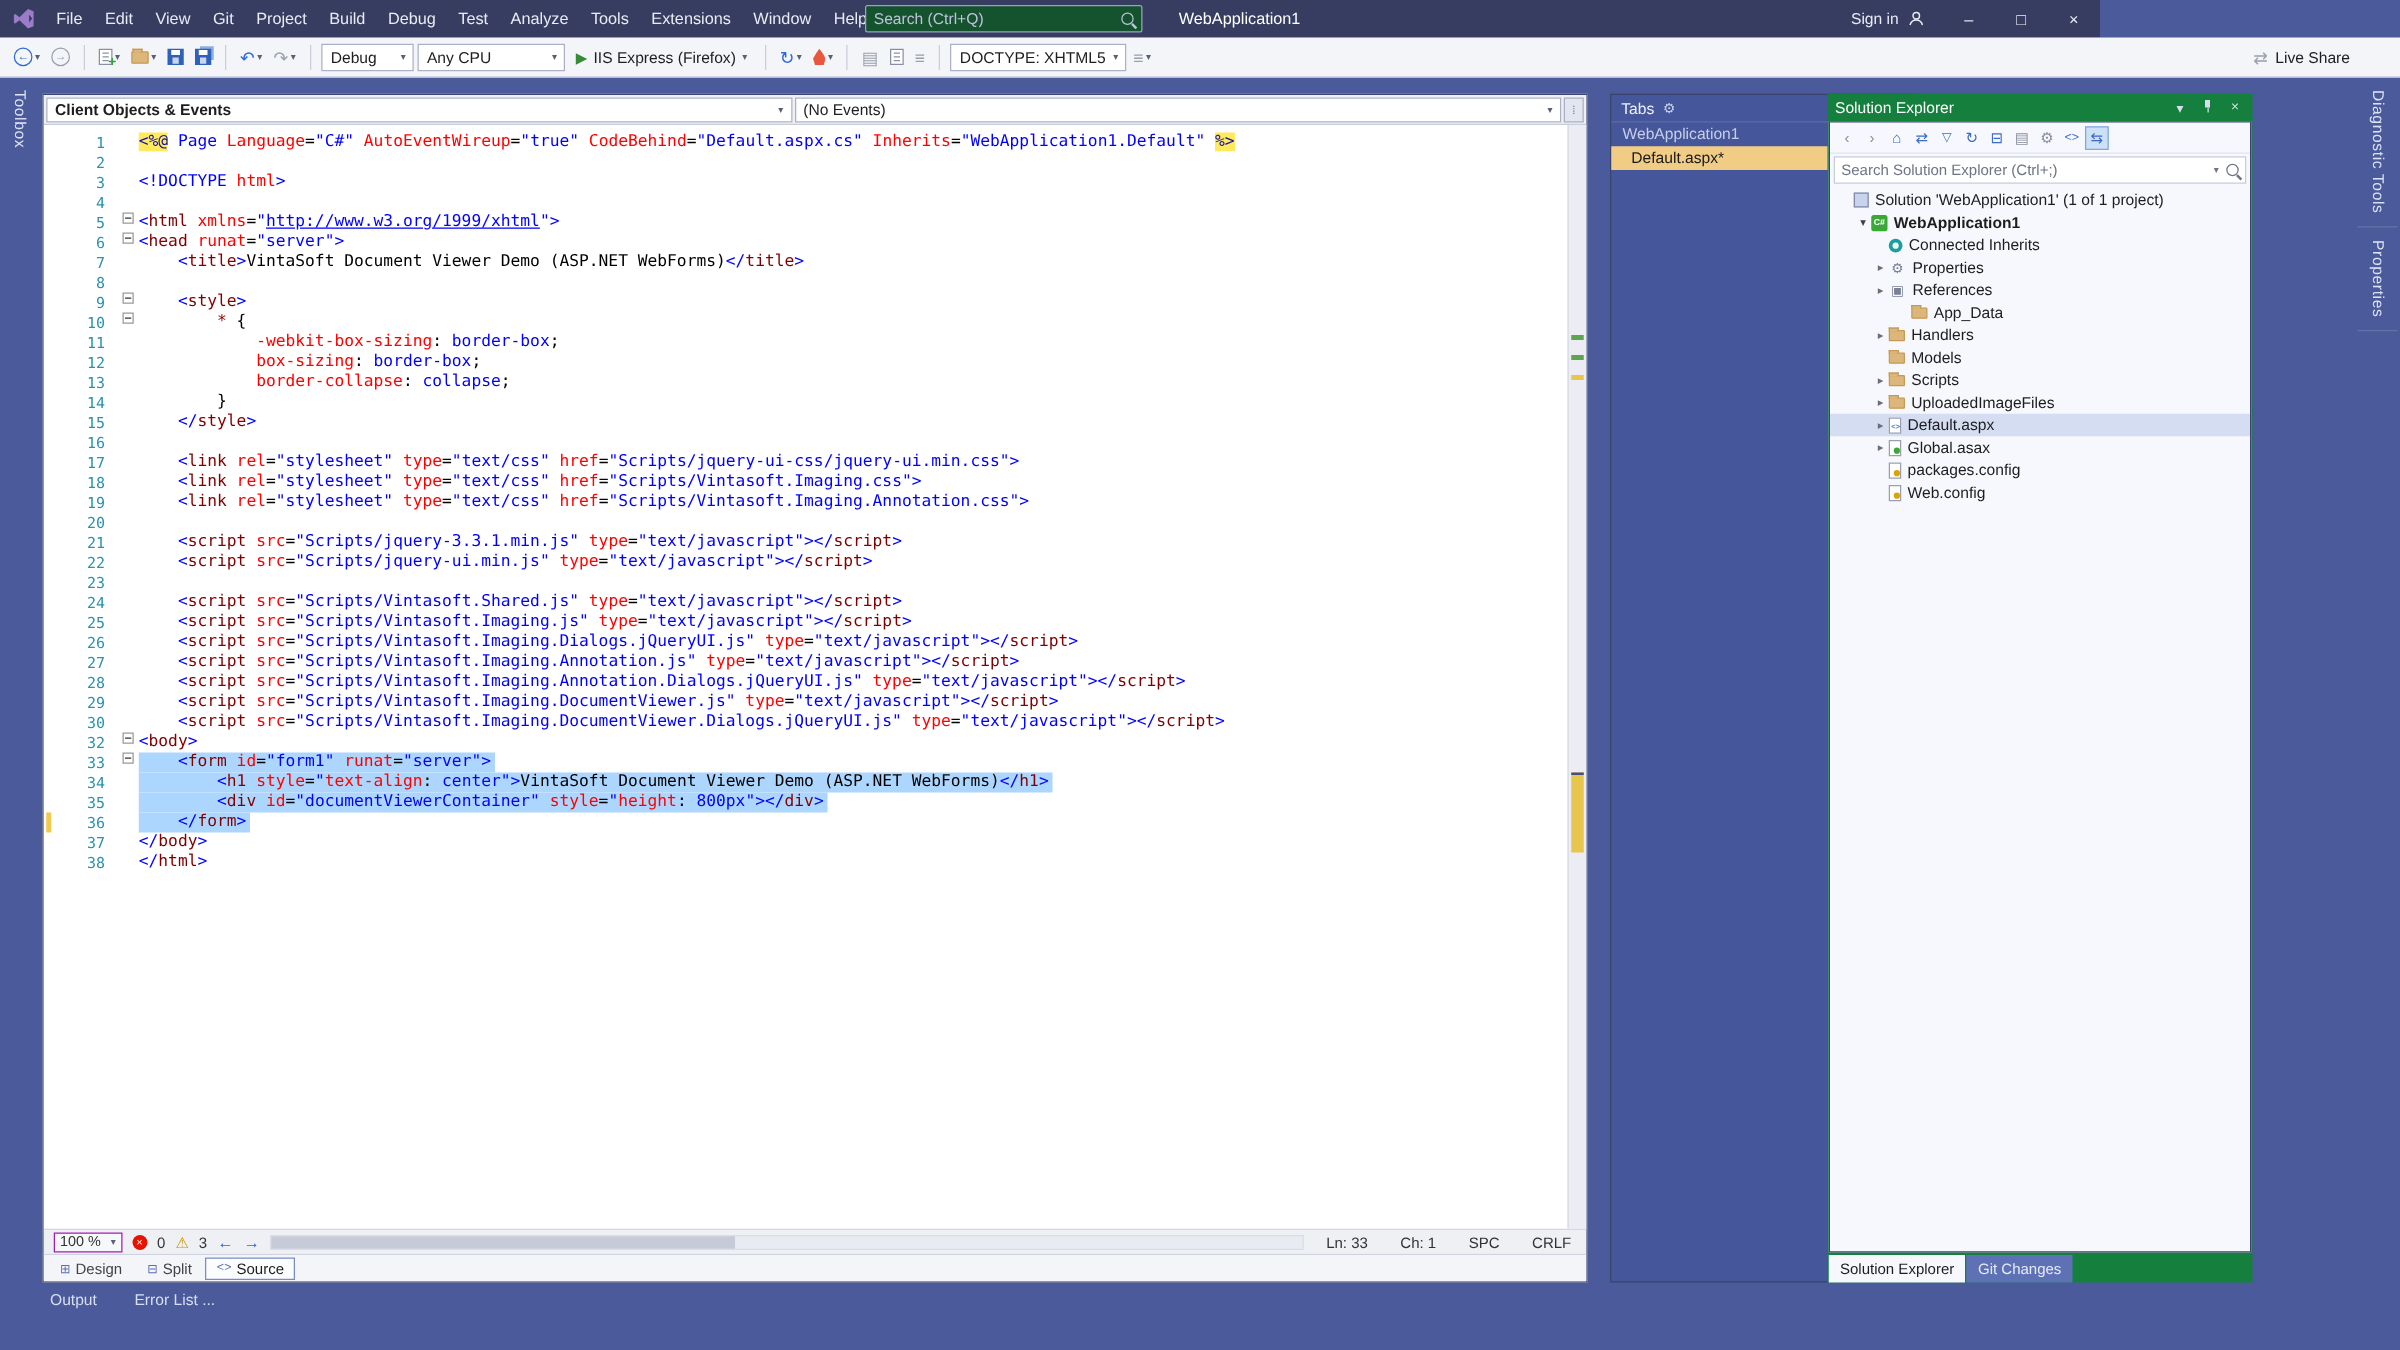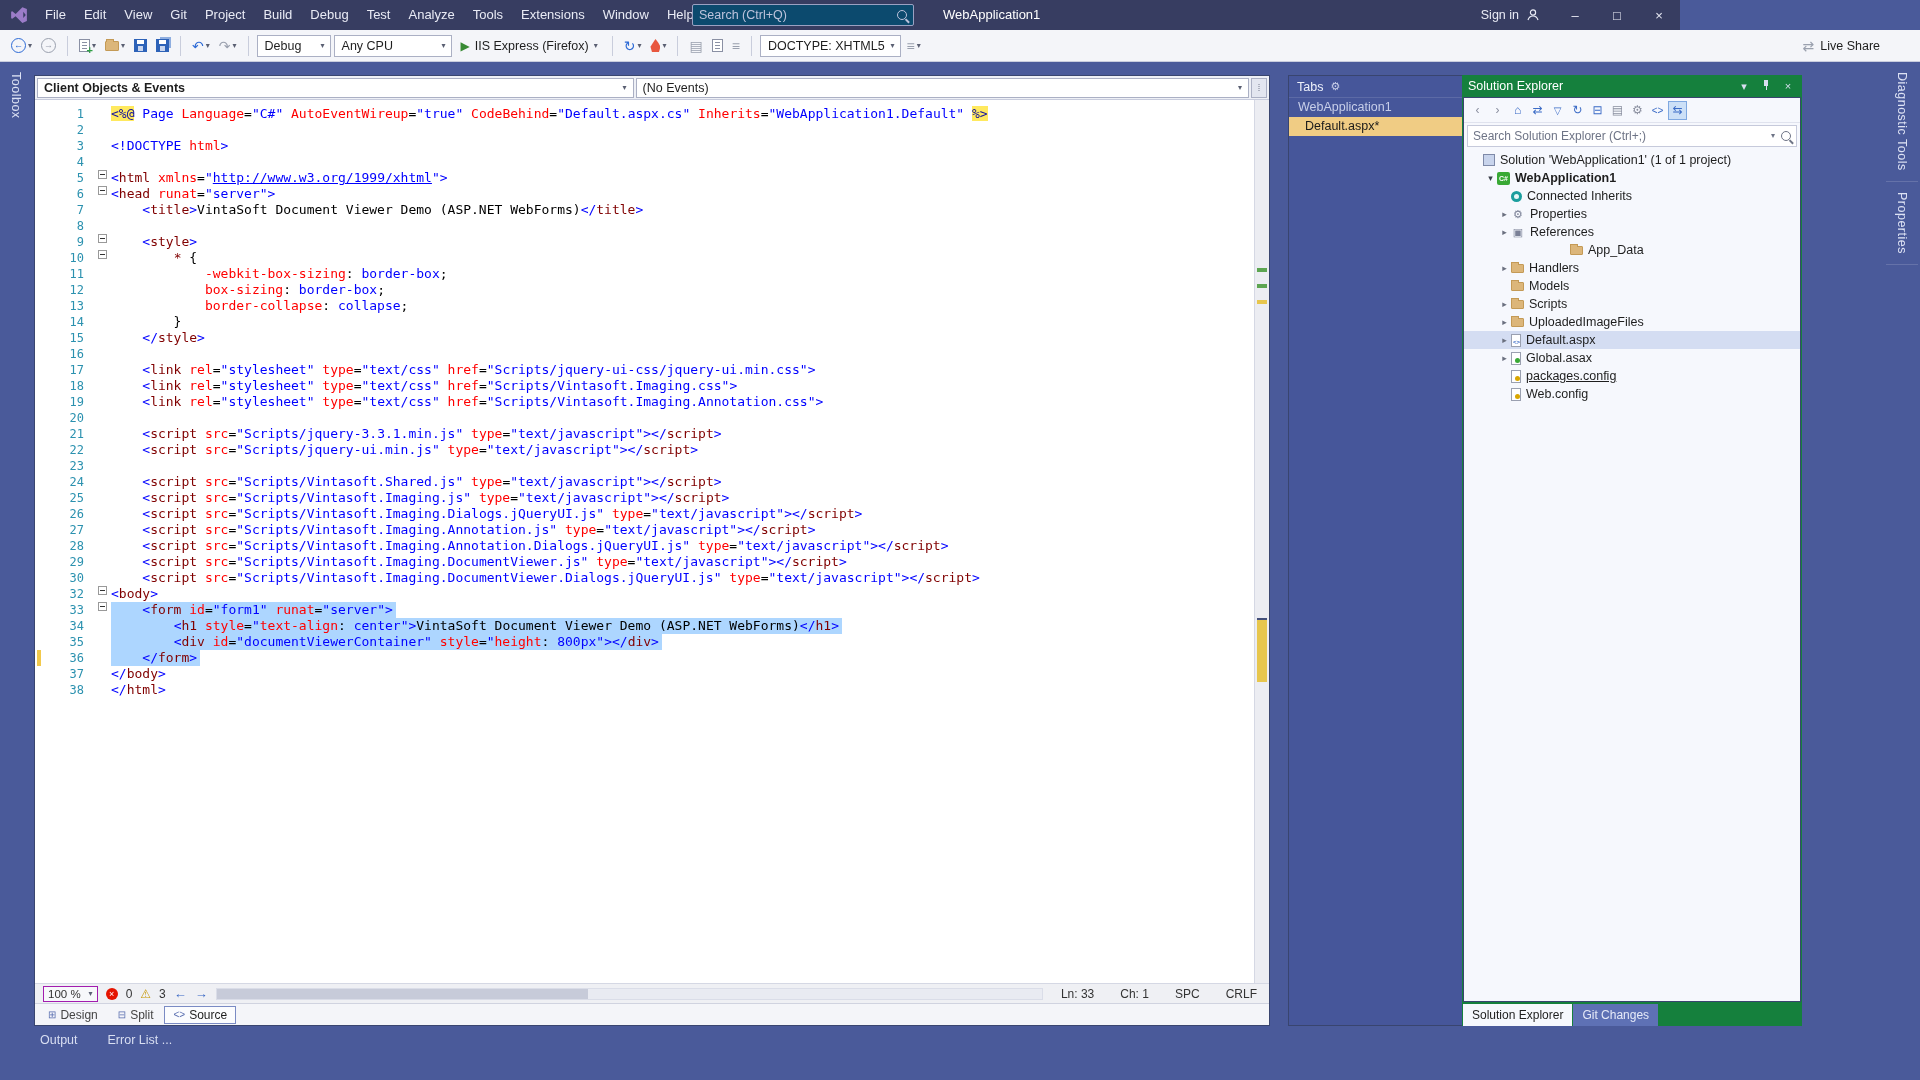--- a/index.html
+++ b/index.html
@@ -5,21 +5,21 @@
   *{margin:0;padding:0;box-sizing:border-box}
   html,body{width:1920px;height:1080px;overflow:hidden;background:#4A5A9A;
     font-family:"Liberation Sans",sans-serif;font-size:13px;-webkit-font-smoothing:antialiased}
   .app{position:absolute;inset:0;width:1920px;height:1080px;background:#4A5A9A;overflow:hidden}
 
   
   .titlebar{position:absolute;left:0;top:0;width:1680px;height:30px;background:#373D61;color:#E9EBF5;display:flex;align-items:center}
   .vslogo{width:18px;height:18px;margin:0 8px 0 10px;flex:none}
   .menubar{display:flex;height:30px;align-items:stretch}
   .menu-item{padding:0 9px;line-height:30px;font-size:13px;color:#E9EBF5;cursor:default;white-space:nowrap}
-  .qsearch{position:absolute;left:692px;top:4px;width:222px;height:22px;background:#0c4a6e;border:1px solid #9BA1C2;border-radius:2px;
+  .qsearch{position:absolute;left:692px;top:4px;width:222px;height:22px;background:#14532d;border:1px solid #9BA1C2;border-radius:2px;
     display:flex;align-items:center;padding:0 6px;color:#BDC3DC;font-size:12.5px}
   .qsearch .ph{flex:1;white-space:nowrap;overflow:hidden}
   .mag{width:10px;height:10px;border:1.5px solid #BDC3DC;border-radius:50%;position:relative;flex:none}
   .mag::after{content:"";position:absolute;width:5px;height:1.5px;background:#BDC3DC;transform:rotate(45deg);left:7px;top:9px}
   .wintitle{position:absolute;left:943px;top:0;line-height:30px;font-size:13px;color:#FFFFFF;white-space:nowrap}
   .tb-right{position:absolute;right:0;top:0;height:30px;display:flex;align-items:center}
   .signin{display:flex;align-items:center;gap:7px;padding:0 14px;height:30px;color:#E9EBF5;font-size:12.5px}
   .personsvg{width:14px;height:14px}
   .winbtn{width:42px;height:30px;display:flex;align-items:center;justify-content:center;color:#E9EBF5;font-size:13px}
 
@@ -479,21 +479,21 @@
           <div class="trow" style="padding-left: 34px;">
             <span class="exp">▸</span>
             <span class="ticon ti-properties"></span>
             <span class="tlabel">Properties</span>
           </div>
           <div class="trow" style="padding-left: 34px;">
             <span class="exp">▸</span>
             <span class="ticon ti-references"></span>
             <span class="tlabel">References</span>
           </div>
-          <div class="trow" style="padding-left: 52px; margin-left: 41px;">
+          <div class="trow" style="padding-left: 52px;">
             <span class="exp"></span>
             <span class="ticon ti-folder"></span>
             <span class="tlabel">App_Data</span>
           </div>
           <div class="trow" style="padding-left: 34px;">
             <span class="exp">▸</span>
             <span class="ticon ti-folder"></span>
             <span class="tlabel">Handlers</span>
           </div>
           <div class="trow" style="padding-left: 34px;">
@@ -514,21 +514,21 @@
           <div class="trow selrow" style="padding-left: 34px;">
             <span class="exp">▸</span>
             <span class="ticon ti-aspx"></span>
             <span class="tlabel">Default.aspx</span>
           </div>
           <div class="trow" style="padding-left: 34px;">
             <span class="exp">▸</span>
             <span class="ticon ti-asax"></span>
             <span class="tlabel">Global.asax</span>
           </div>
-          <div class="trow" style="padding-left: 34px; text-decoration: underline;">
+          <div class="trow" style="padding-left: 34px;">
             <span class="exp"></span>
             <span class="ticon ti-config"></span>
             <span class="tlabel">packages.config</span>
           </div>
           <div class="trow" style="padding-left: 34px;">
             <span class="exp"></span>
             <span class="ticon ti-config"></span>
             <span class="tlabel">Web.config</span>
           </div>
         </div>

